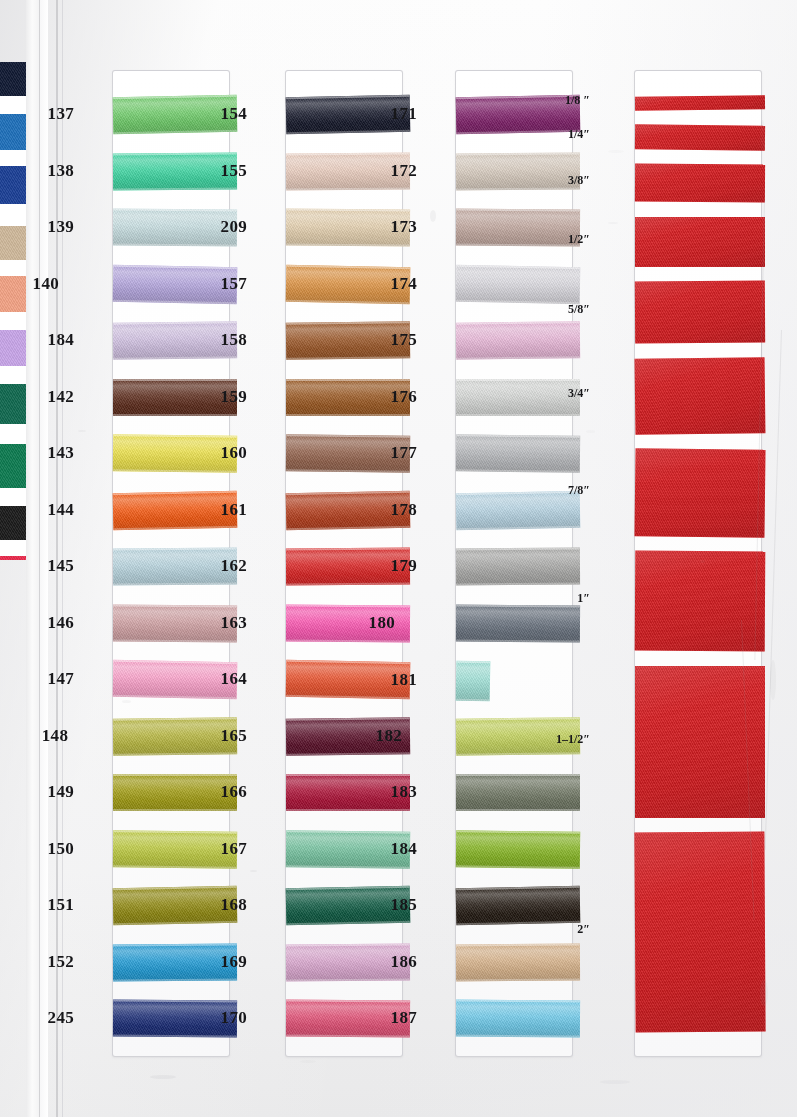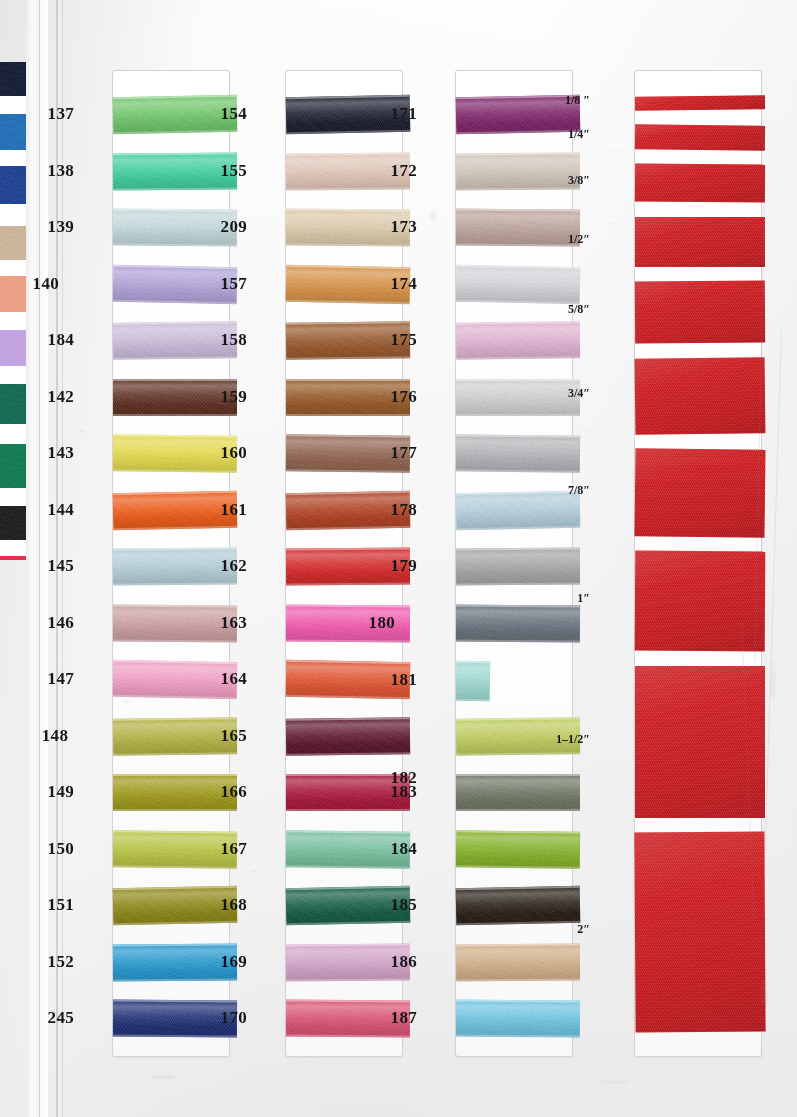--- a/index.html
+++ b/index.html
@@ -480,21 +480,21 @@
       <div class="edge top"></div>
       <div class="edge bot"></div>
     </div>
     <div class="num-cell" style="left: 379px; top: 670px; width: 38px; text-align: right;">181</div>
     <div class="ribbon" title="182 pear green" style="left: 456px; top: 718px; width: 124px; height: 37px; background: rgb(194, 209, 92); transform: rotate(-0.7deg);">
       <div class="weave"></div>
       <div class="sheen"></div>
       <div class="edge top"></div>
       <div class="edge bot"></div>
     </div>
-    <div class="num-cell" style="left: 379px; top: 725.5px; width: 38px; margin-top: 42px;">182</div>
+    <div class="num-cell" style="left: 364px; top: 725.5px; width: 38px;">182</div>
     <div class="ribbon" title="183 olive grey" style="left: 456px; top: 774px; width: 124px; height: 37px; background: rgb(110, 117, 98); transform: rotate(0deg);">
       <div class="weave"></div>
       <div class="sheen"></div>
       <div class="edge top"></div>
       <div class="edge bot"></div>
     </div>
     <div class="num-cell" style="left: 379px; top: 781.5px; width: 38px;">183</div>
     <div class="ribbon" title="184 apple green" style="left: 456px; top: 831px; width: 124px; height: 37px; background: rgb(133, 181, 35); transform: rotate(0.7deg);">
       <div class="weave"></div>
       <div class="sheen"></div>

